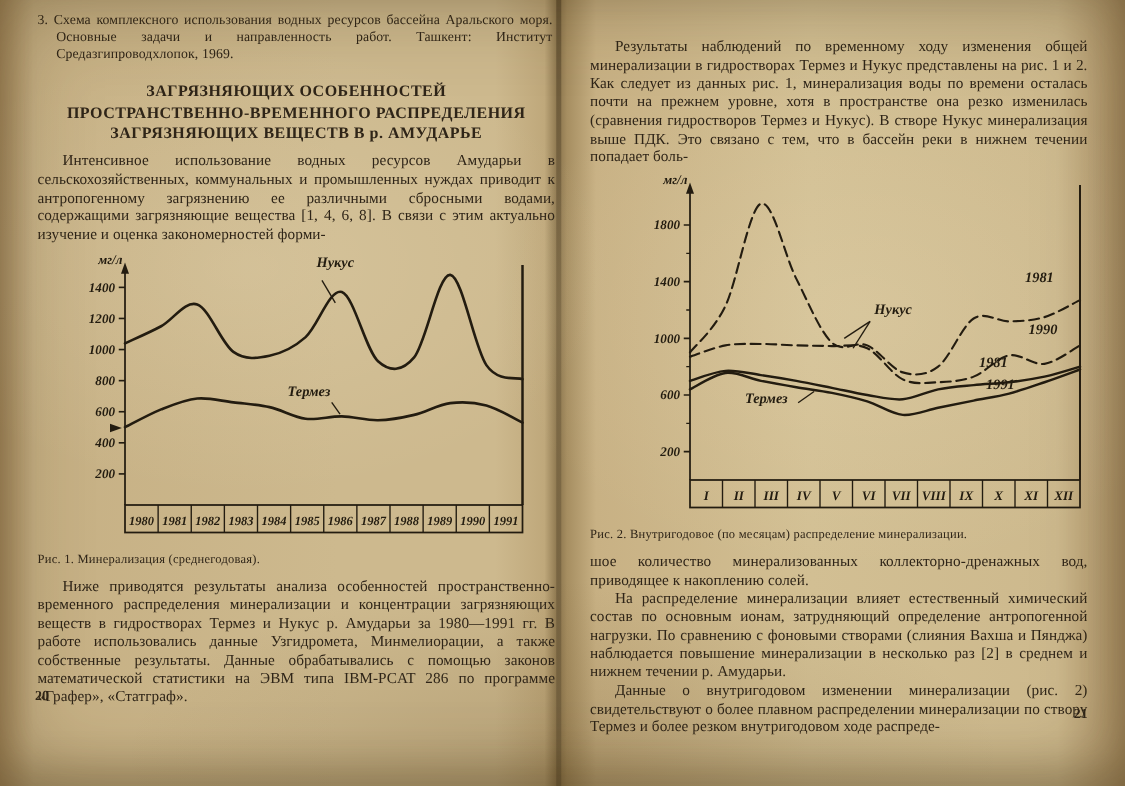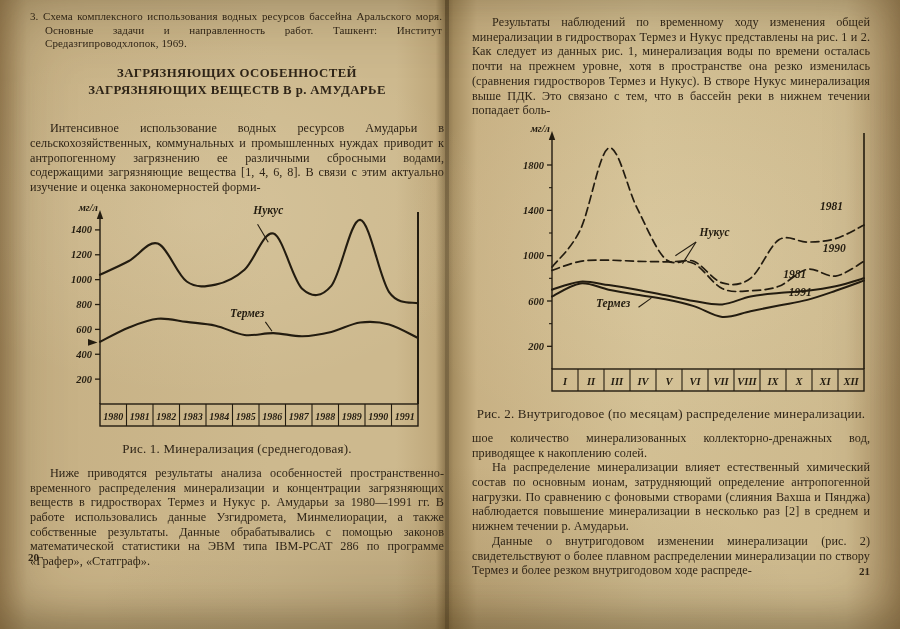--- a/index.html
+++ b/index.html
@@ -12,48 +12,49 @@
       radial-gradient(ellipse 420px 300px at 76% 40%, rgba(255,246,218,.14), rgba(255,246,218,0) 70%),
       radial-gradient(ellipse 500px 200px at 50% 96%, rgba(96,72,34,.18), rgba(96,72,34,0) 70%),
       linear-gradient(90deg,#b09467 0%,#c6b084 3%,#cdb98e 30%,#cdb98e 44%,#bfa87b 48.4%,#8a744c 49.6%,#a68e61 50.4%,#c8b184 53%,#d2bf93 72%,#cdb98d 94%,#b1966a 100%);
   }
   .vignette{position:absolute;inset:0;pointer-events:none;
     box-shadow:inset 0 0 70px rgba(63,44,14,.38), inset 0 -14px 30px rgba(63,44,14,.22);}
   .crease{position:absolute;top:0;left:445px;width:4px;height:629px;
     background:linear-gradient(180deg,#5e4d30,#7a6745 40%,#6b5939 100%);opacity:.75;}
   .page{position:absolute;top:0;height:593px;box-sizing:border-box;}
   .page-left{left:0;width:452px;padding:10px 8px 0 30px;}
-  .page-right{left:452px;width:448px;padding:15px 30px 0 20px;}
+  .page-right{left:452px;width:448px;padding:30px 30px 0 20px;}
   p{margin:0;}
   .ref{font-size:11px;line-height:13.6px;text-align:justify;padding-left:15px;text-indent:-15px;margin-right:2px;letter-spacing:.1px;}
   .authors{margin-top:13px;text-align:center;font-weight:bold;font-size:11.6px;letter-spacing:.5px;}
   .h-title{margin-top:14px;text-align:center;font-weight:bold;font-size:12.8px;line-height:16.8px;letter-spacing:.4px;}
   .body{font-size:12.2px;line-height:14.7px;text-align:justify;letter-spacing:.05px;}
-  .ind{text-indent:20px;} .mt10{margin-top:23px;}
+  .ind{text-indent:20px;} .mt10{margin-top:6px;}
   .figwrap{margin-top:3px;}
   #chart1{margin-left:22px;}
   #chart2{margin-left:34px;margin-top:2px;}
-  .caption{text-align:center;font-size:13px;letter-spacing:.2px;margin-top:5px;margin-bottom:9px;}
+  .caption{text-align:left;font-size:10px;letter-spacing:.2px;margin-top:5px;margin-bottom:9px;}
   .pagenum{position:absolute;font-size:11px;font-weight:bold;}
   .pn-left{left:28px;bottom:30px;}
   .pn-right{right:30px;bottom:16px;}
   svg text{fill:var(--chart_ink,#231c10);}
   .tickLbl{font-style:italic;font-size:10.5px;font-weight:600;}
   .unitLbl{font-style:italic;font-size:10.5px;font-weight:600;}
   .boxLbl{font-style:italic;font-weight:600;}
   .annLbl{font-style:italic;font-size:11.5px;font-weight:600;}
 </style>
 </head>
 <body>
 
 <div class="book">
   <div class="page page-left">
     <p class="ref"><span>3.</span> <span>Схема комплексного использования водных ресурсов бассейна Аральского моря. Основные задачи и направленность работ. Ташкент: Институт Средазгипроводхлопок, 1969.</span></p>
     <div class="h-title">
       <div>ЗАГРЯЗНЯЮЩИХ ОСОБЕННОСТЕЙ</div>
+      <div>ПРОСТРАНСТВЕННО-ВРЕМЕННОГО РАСПРЕДЕЛЕНИЯ</div>
       <div>ЗАГРЯЗНЯЮЩИХ ВЕЩЕСТВ В р. АМУДАРЬЕ</div>
     </div>
     <p class="body ind mt10">Интенсивное использование водных ресурсов Амударьи в сельскохозяйственных, коммунальных и промышленных нуждах приводит к антропогенному загрязнению ее различными сбросными водами, содержащими загрязняющие вещества [1, 4, 6, 8]. В связи с этим актуально изучение и оценка закономерностей форми-</p>
     <div class="figwrap">
       <div id="chart1"><svg viewBox="0 0 376 234" width="376" height="234">
             <line x1="48" y1="206" x2="48" y2="16" stroke="#231c10" stroke-width="1.4"></line>
             <path d="M 44.8 21 L 48 12 L 51.2 21 Z" fill="#231c10"></path>
             <text x="46" y="13" text-anchor="end" class="unitLbl">мг/л</text>
             <line x1="43" y1="181.12820512820514" x2="48" y2="181.12820512820514" stroke="#231c10" stroke-width="1.3"></line>
             <text x="40" y="184.72820512820513" text-anchor="end" class="tickLbl">200</text>

